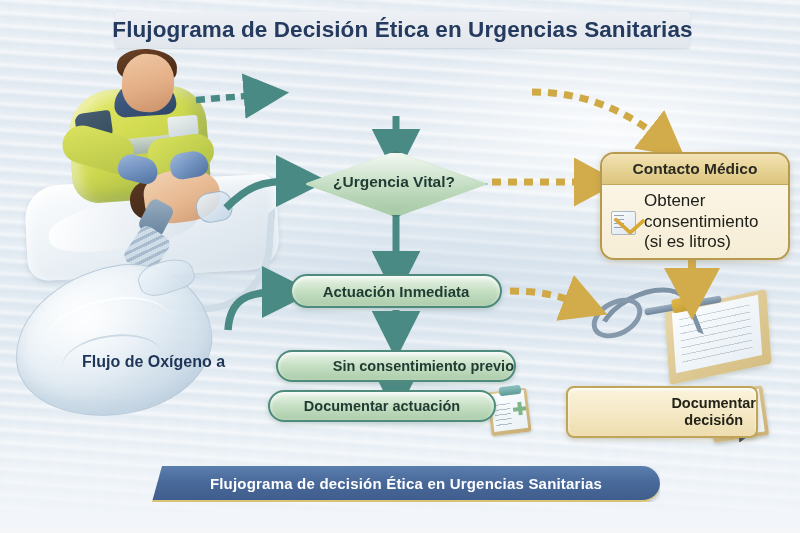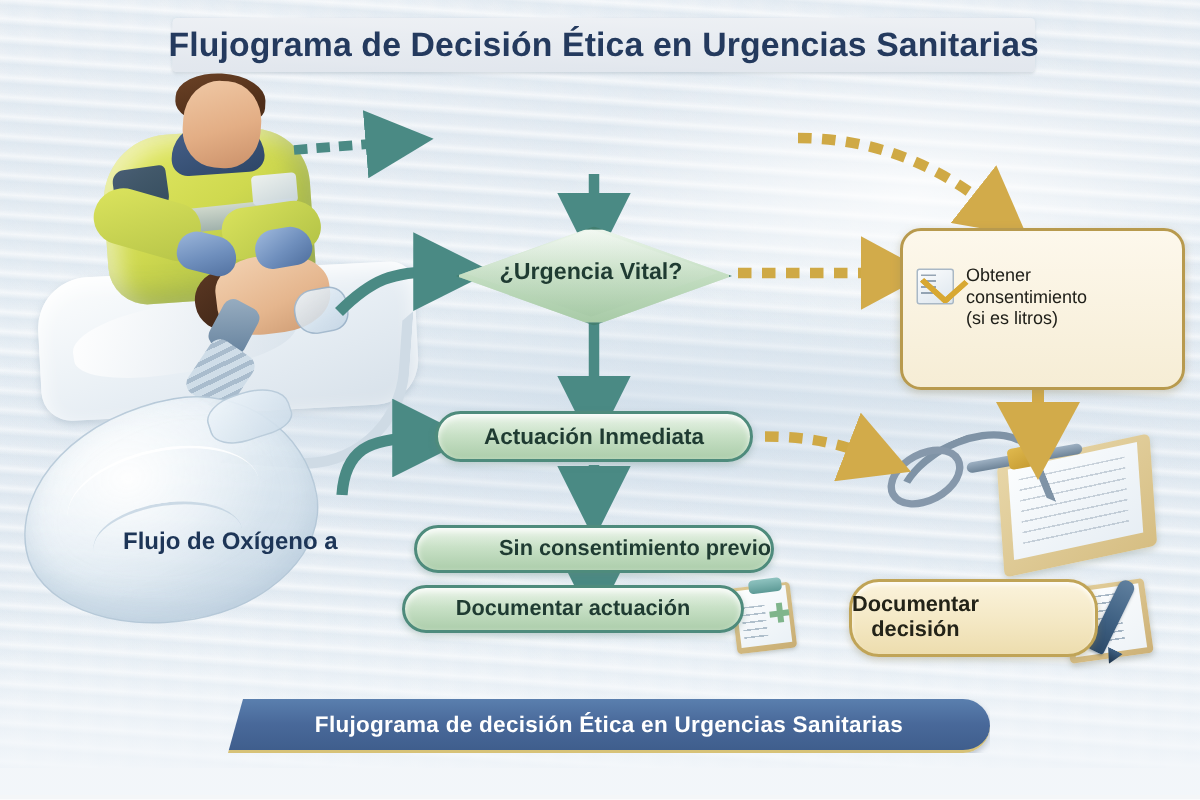--- a/index.html
+++ b/index.html
@@ -415,21 +415,21 @@
     display: flex; align-items: center; justify-content: center;
   }
   .panel-head-text {
     font-size: 15.5px; font-weight: bold; color: #2a2a22; white-space: nowrap;
   }
   .panel-body {
     display: flex; align-items: center; gap: 7px;
     padding: 6px 8px 6px 9px;
   }
   .panel-body-text {
-    font-size: 12px; color: #20201a; line-height: 1.22; margin-top: 16px;
+    font-size: 17px; color: #20201a; line-height: 1.22;
   }
   
   .check-doc-icon {
     position: relative; width: 26px; height: 26px; flex: 0 0 26px;
   }
   .cdi-page {
     position: absolute; left: 0; top: 2px; width: 23px; height: 22px;
     background: linear-gradient(150deg,#fbfcfd,#dde6ee);
     border: 1.5px solid #a9b8c6;
     border-radius: 2px;
@@ -443,25 +443,26 @@
     border-right: 4.5px solid #d8a832;
     border-bottom: 4.5px solid #d8a832;
     transform: rotate(42deg) skewX(-6deg);
     border-radius: 0 0 3px 0;
   }
 
   
   #panel-doc-gold {
     position: absolute; left: 566px; top: 386px; width: 162px; height: 48px;
     border: 2px solid #c0a457;
-    border-radius: 20px;
+    border-radius: 8px;
     background: linear-gradient(180deg,#fbf3dc 0%, #f4e8c4 55%, #edddae 100%);
     box-shadow: 0 2px 5px rgba(150,135,90,.35), inset 0 2px 3px rgba(255,255,255,.8);
-    display: flex; align-items: center; justify-content: flex-start;
+    display: flex; align-items: center; justify-content: flex-end;
     text-align: center;
+    padding-left: 26px;
   }
   #panel-doc-gold .node-label {
     font-size: 14.5px; font-weight: bold; color: #232318; line-height: 1.16;
   }
 
   
   #oxygen-caption {
     position: absolute; left: 50px; top: 352px; width: 230px;
     font-size: 16px; color: #1d3557; line-height: 1.3;
   }
@@ -608,20 +609,23 @@
 
   <div class="node node-green" id="node-sin-consent">
     <span class="node-label">Sin consentimiento previo</span>
   </div>
 
   <div class="node node-green" id="node-documentar">
     <span class="node-label">Documentar actuación</span>
   </div>
 
   <div id="panel-contacto">
+    <div class="panel-head">
+      <span class="panel-head-text">Contacto Médico</span>
+    </div>
     <div class="panel-body">
       <span class="check-doc-icon">
         <span class="cdi-page"></span>
         <span class="cdi-lines"></span>
         <span class="cdi-check"></span>
       </span>
       <span class="panel-body-text">
         <span>Obtener</span><br>
         <span>consentimiento</span><br>
         <span>(si es litros)</span>

